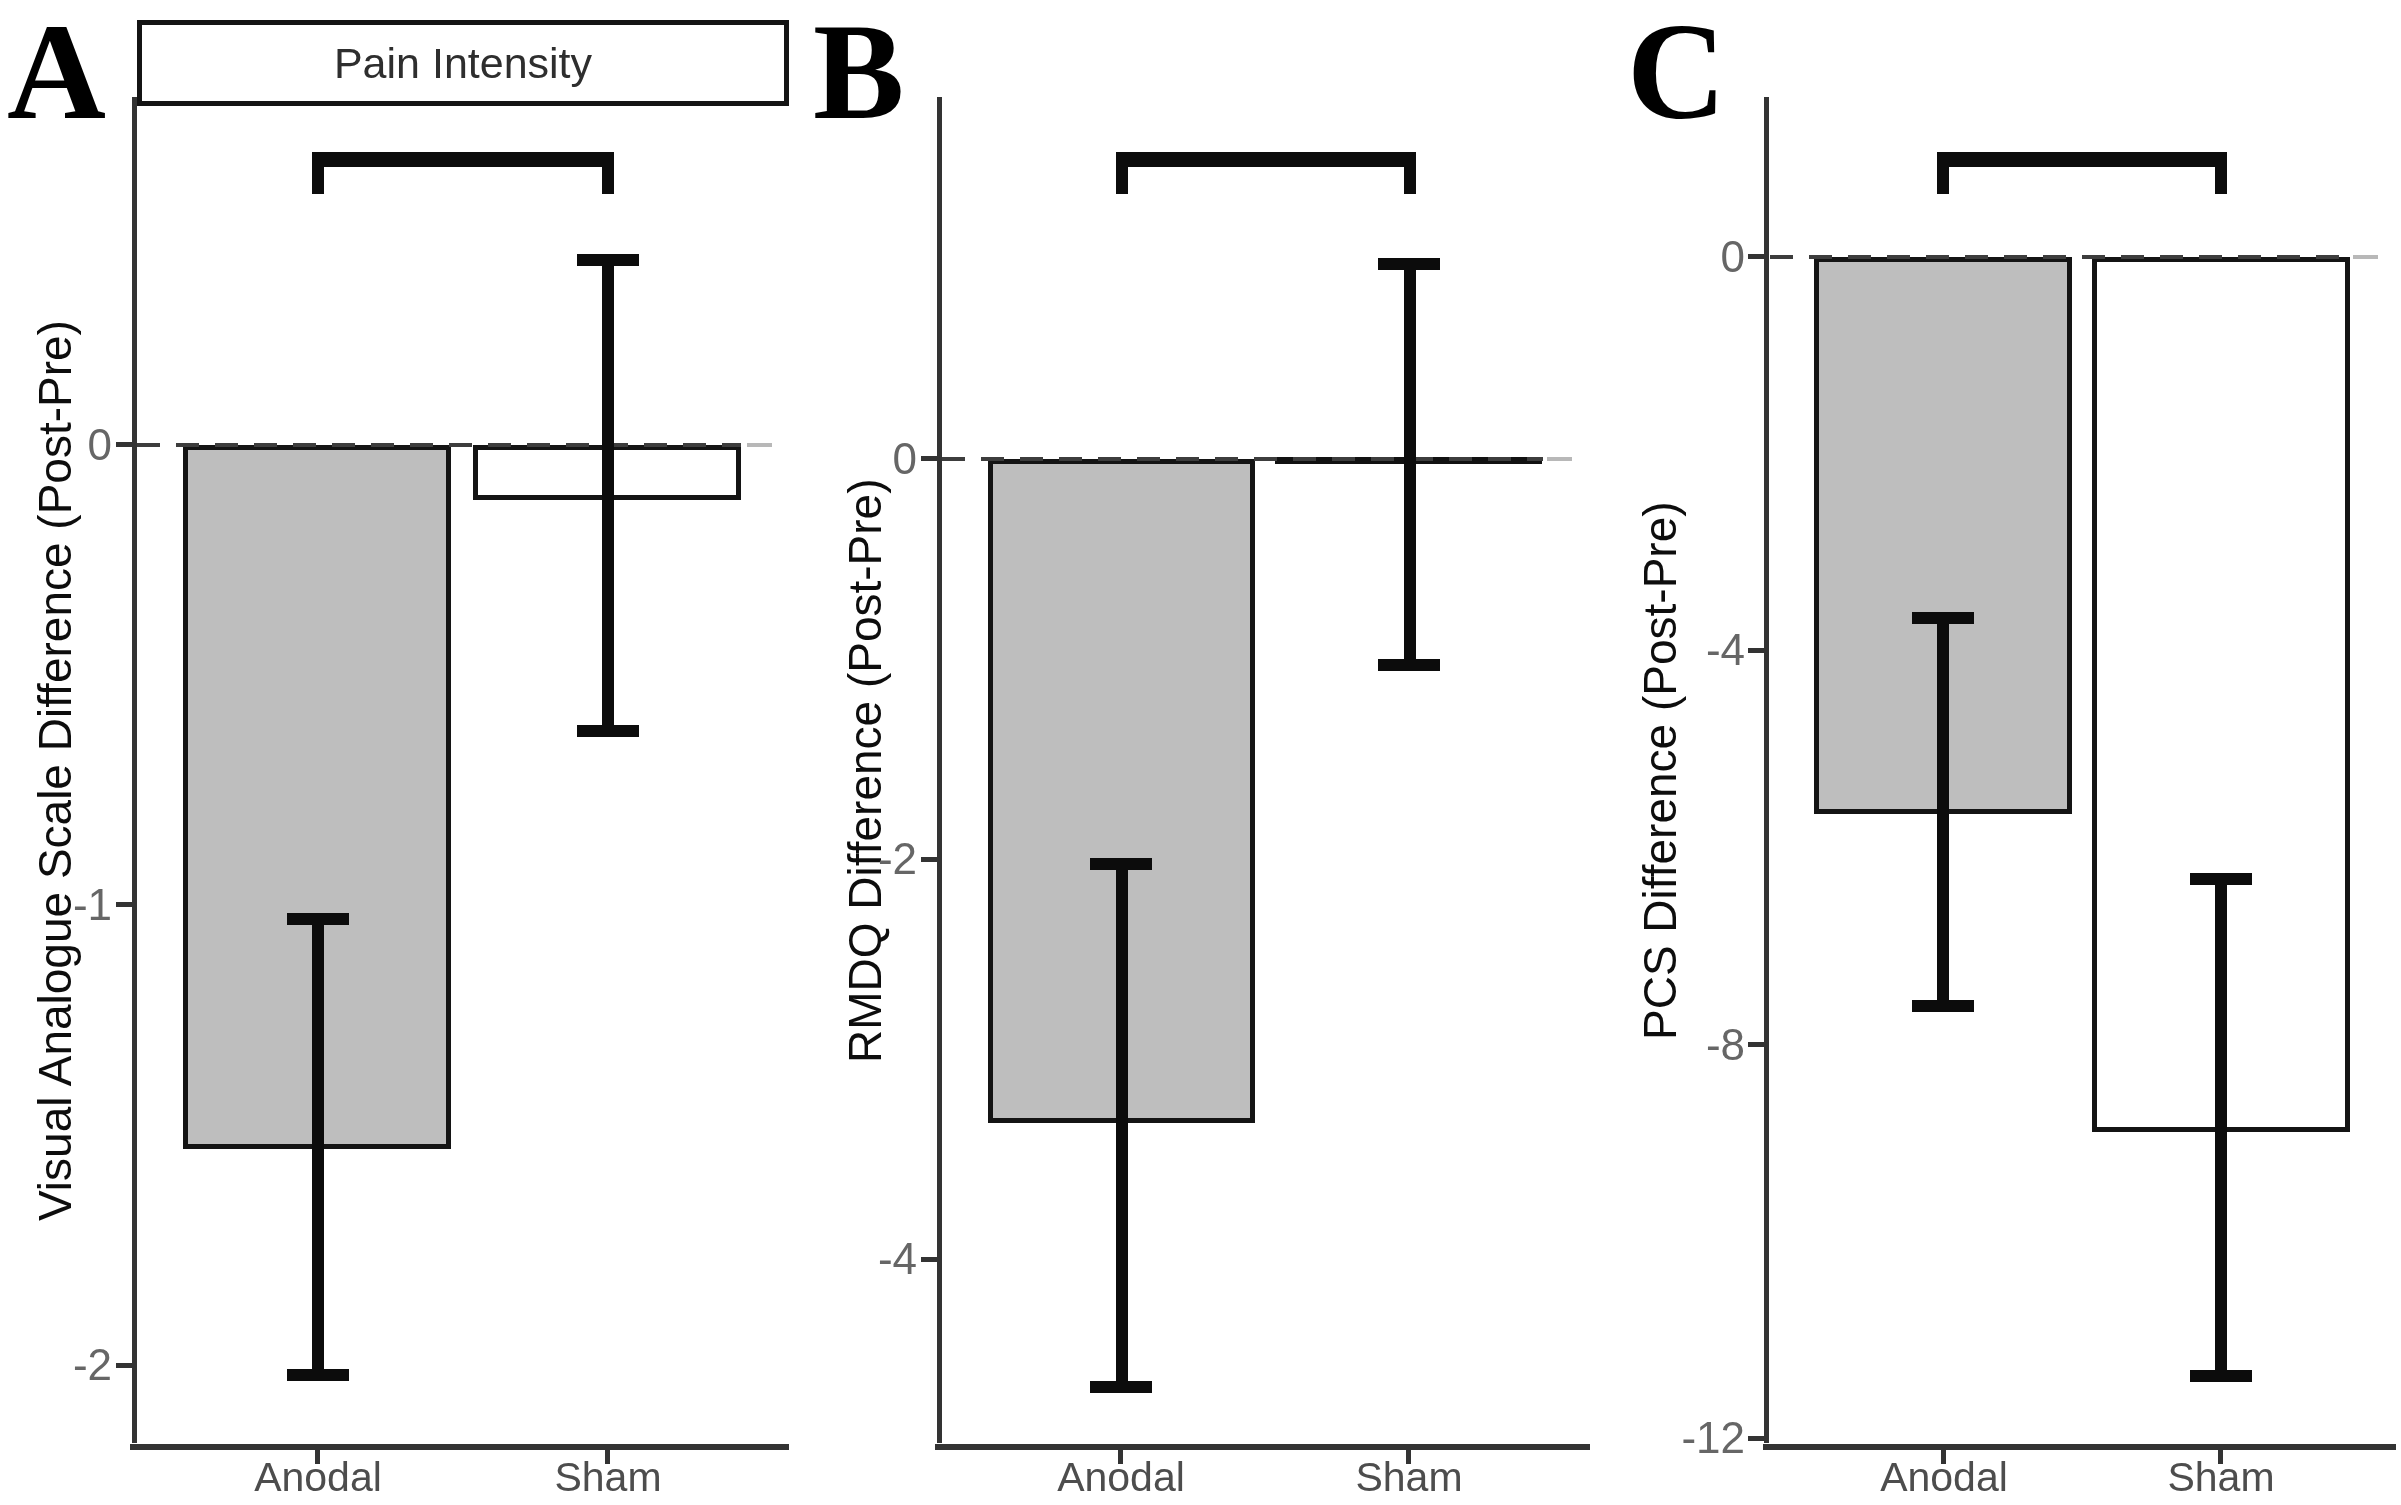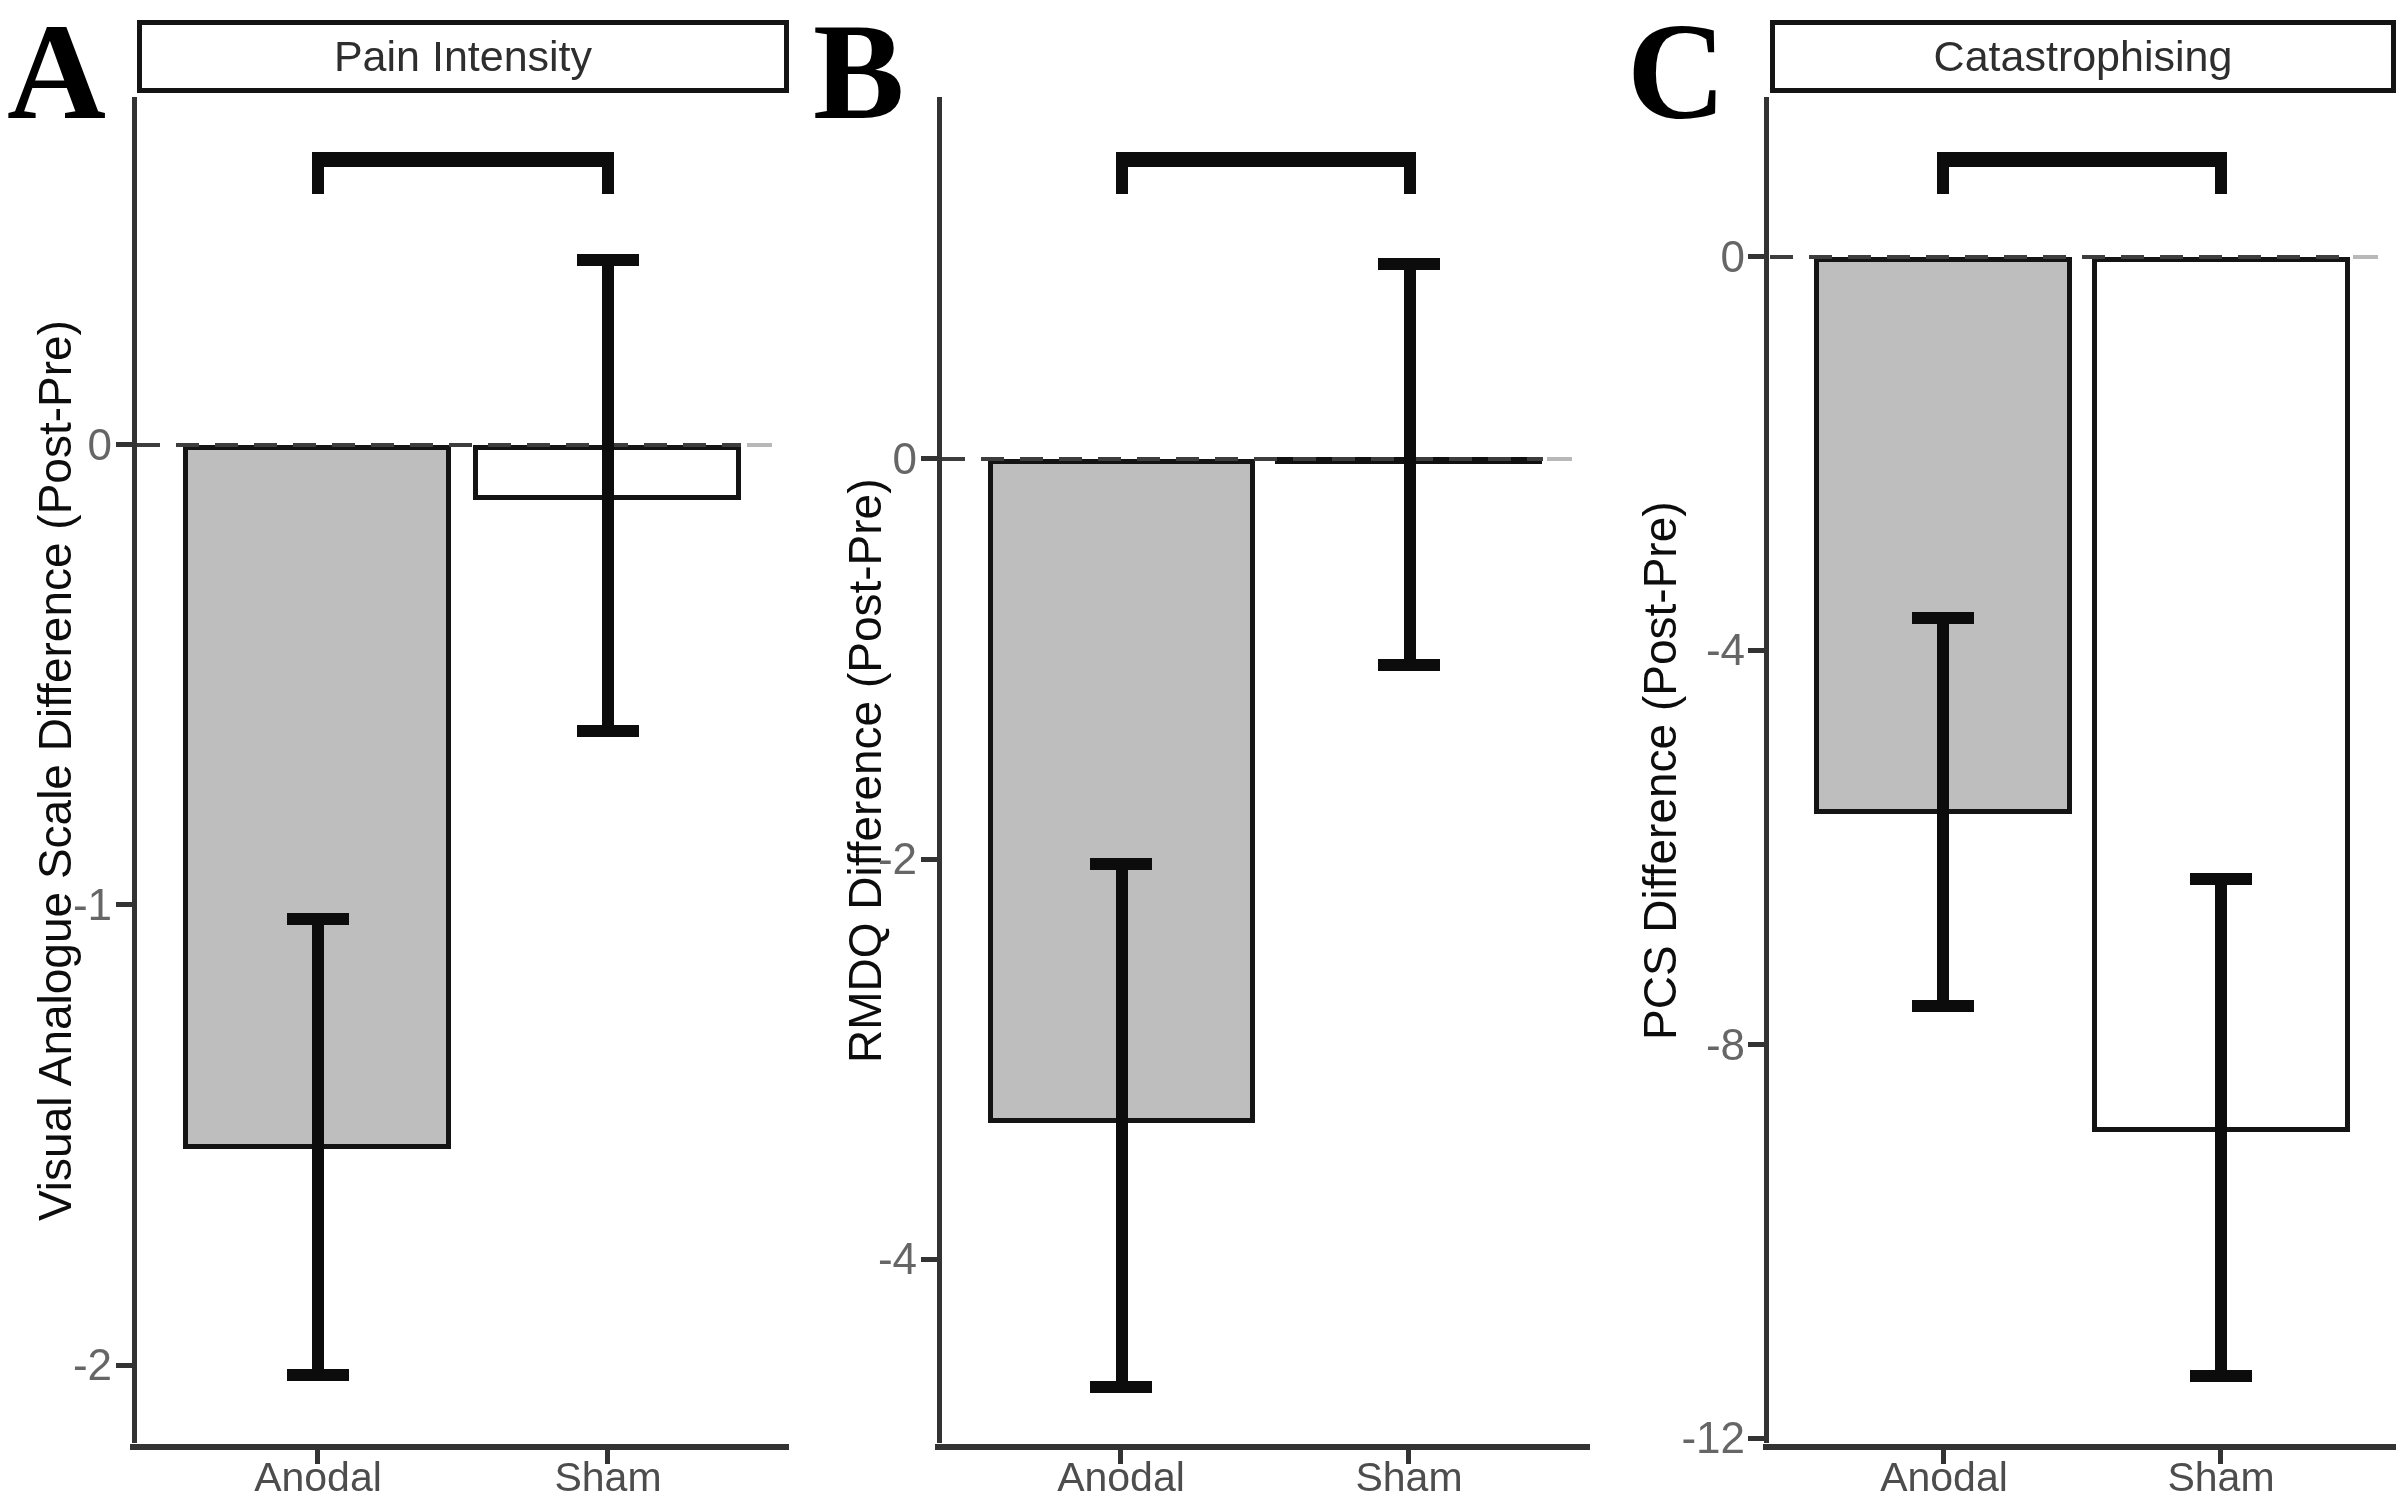--- a/index.html
+++ b/index.html
@@ -3,21 +3,21 @@
 <meta charset="utf-8">
 <style>
   html,body{margin:0;padding:0;background:#ffffff;}
   body{width:2401px;height:1506px;position:relative;overflow:hidden;
        font-family:"Liberation Sans", sans-serif;}
   #fig{position:absolute;left:0;top:0;width:2401px;height:1506px;background:#ffffff;}
   .abs{position:absolute;}
   .letter{position:absolute;top:3.5px;font-family:"Liberation Serif", serif;
           font-weight:bold;font-size:137px;line-height:1;color:#000;}
   .lp0{left:7px;} .lp1{left:813px;} .lp2{left:1627px;}
-  .header{position:absolute;top:20.4px;height:73px;box-sizing:border-box;
+  .header{position:absolute;top:20.4px;height:86px;box-sizing:border-box;
           border:5.3px solid #141414;background:#ffffff;display:flex;
           align-items:center;justify-content:center;}
   .h0{left:137px;width:652px;} .h1{left:942px;width:648px;} .h2{left:1770px;width:626px;}
   .header span{font-size:43px;color:#2e2e2e;}
   .ylabel{position:absolute;top:99px;height:1344px;width:55px;
           writing-mode:vertical-rl;transform:rotate(180deg);
           display:flex;align-items:center;justify-content:center;
           font-size:46px;color:#0d0d0d;white-space:nowrap;}
   .y0{left:26.6px;} .y1{left:837px;} .y2{left:1632px;}
   .ticklabel{position:absolute;width:177px;text-align:right;font-size:44px;
@@ -29,23 +29,20 @@
 <body>
 
 <div id="fig">
 
   <div class="letter lp0">A</div>
   <div class="letter lp1">B</div>
   <div class="letter lp2">C</div>
 
   <div class="header h0">
     <span>Pain Intensity</span>
-  </div>
-  <div class="header h2">
-    <span>Catastrophising</span>
   </div>
 
   <div class="ylabel y0">Visual Analogue Scale Difference (Post-Pre)</div>
   <div class="ylabel y1">RMDQ Difference (Post-Pre)</div>
   <div class="ylabel y2">PCS Difference (Post-Pre)</div>
 
 <div class=" abs" style="left: 132px; top: 97px; width: 5.3px; height: 1346px; background: rgb(51, 51, 51);"></div>
     <div class=" abs" style="left: 130px; top: 1444px; width: 659px; height: 6.2px; background: rgb(51, 51, 51);"></div>
     <div class=" abs" style="left: 116px; top: 442px; width: 16px; height: 5.3px; background: rgb(51, 51, 51);"></div>
     <div class="ticklabel abs" style="left: -65px; top: 423px;">0</div>

